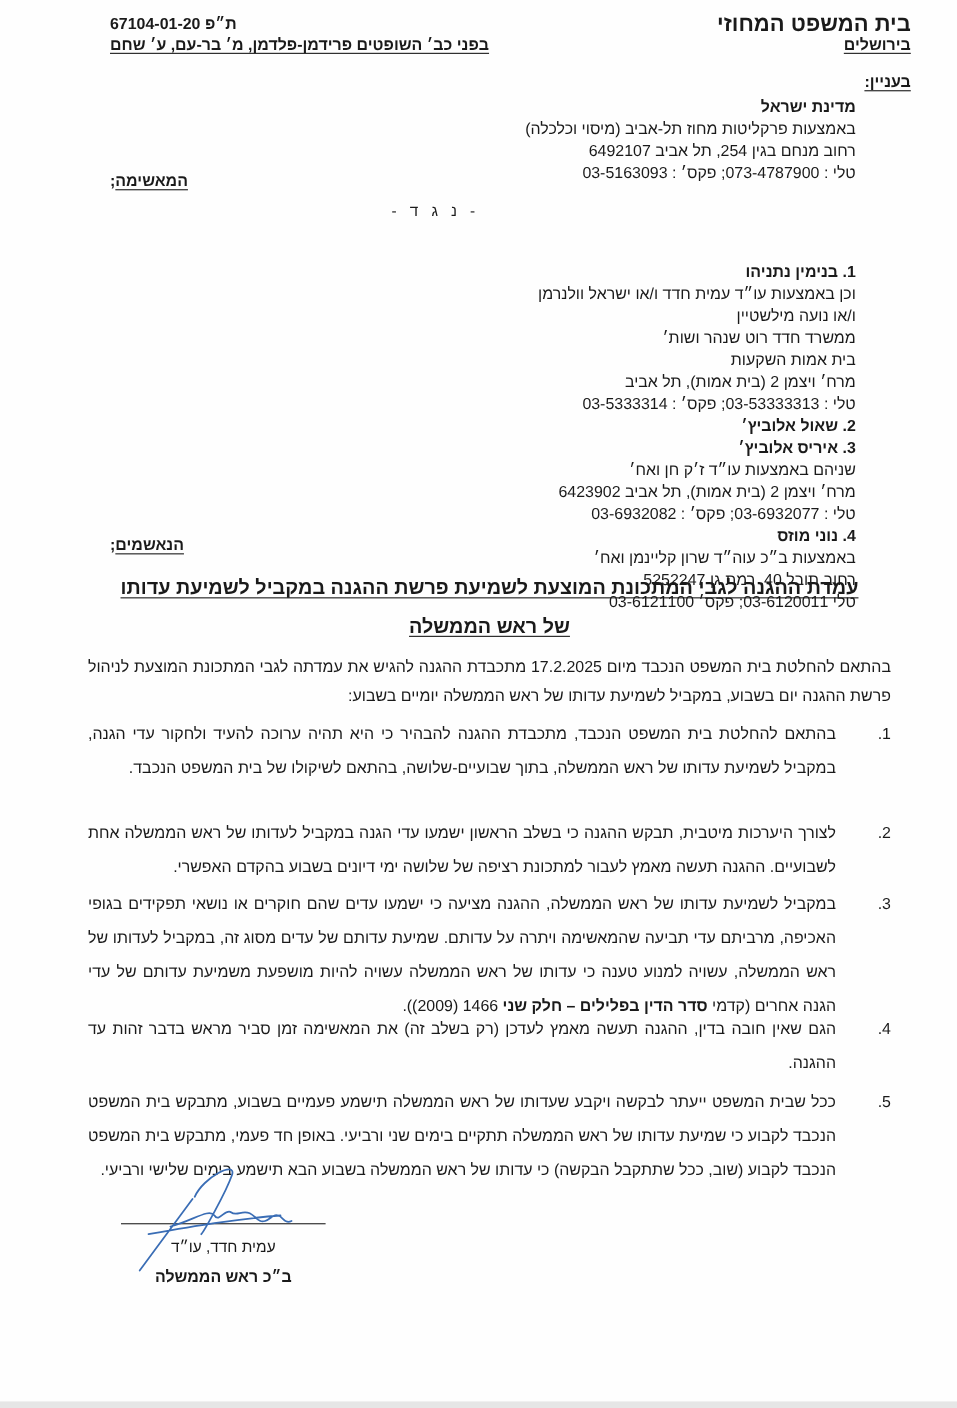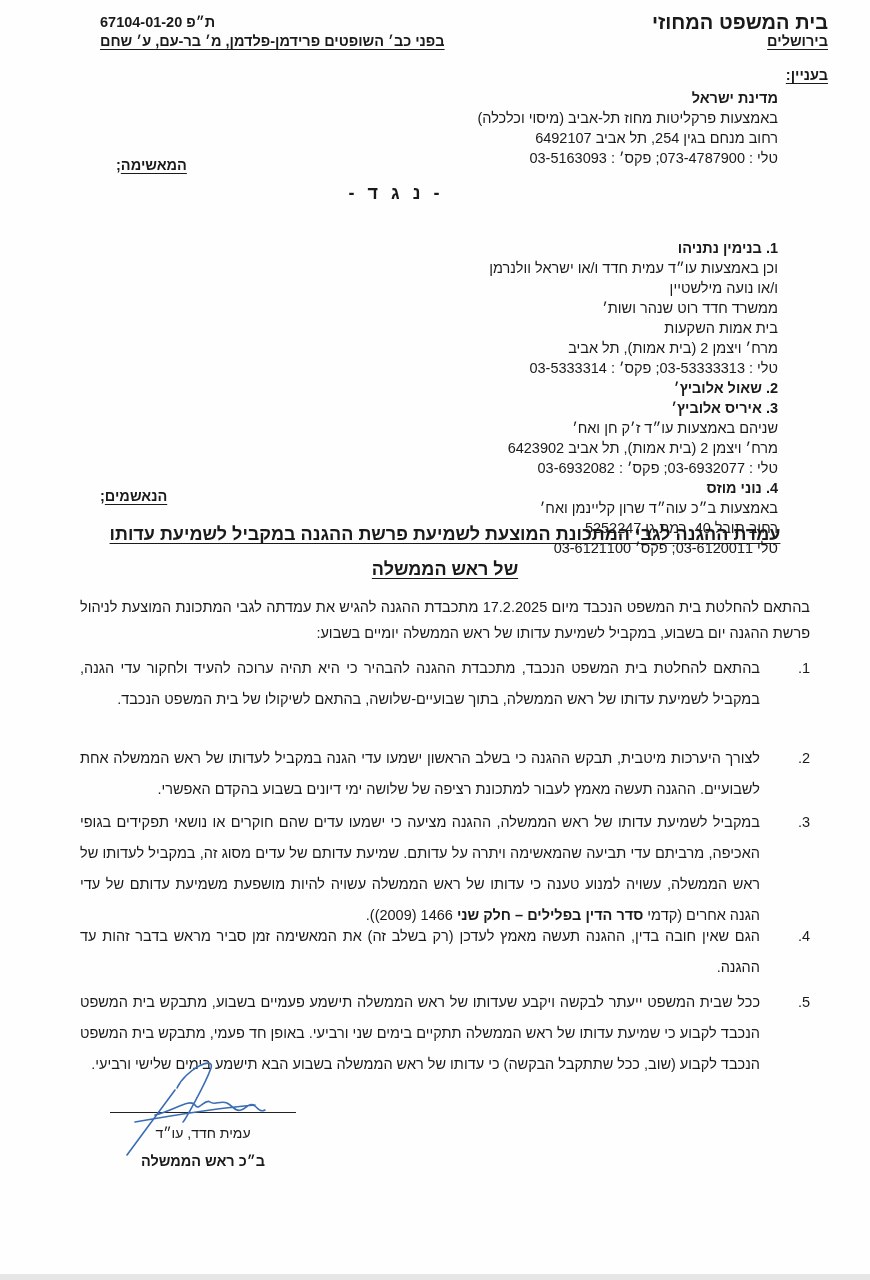--- a/index.html
+++ b/index.html
@@ -18,23 +18,23 @@
   #case-number { left:100px; top:12px; font-size:14.5px; font-weight:bold; line-height:20px; direction:rtl; }
   #judges { left:100px; top:31px; font-size:14.5px; font-weight:bold; line-height:20px; }
   #in-re { right:42px; top:67px; font-size:14.5px; font-weight:bold; }
 
   
   .party { right:92px; font-size:14.5px; line-height:20px; }
   .party .line { white-space:nowrap; }
   #prosecution-block { top:88px; }
   #defendants-block { top:211px;margin-top:27px; }
   .role-label { left:100px; font-size:14.5px; font-weight:bold; }
-  #prosecution-role { top:157px;margin-left:16px; }
+  #prosecution-role { top:157px; }
   #defendants-role { top:488px; }
-  #versus { left:0; width:732px; top:183px; text-align:center; font-size:18px; font-weight:bold; letter-spacing:4px; padding-left:60px; box-sizing:border-box; }
+  #versus { left:0; width:732px; top:183px; text-align:center; font-size:14px; font-weight:normal; letter-spacing:4px; padding-left:60px; box-sizing:border-box; }
 
   
   .title-line { left:0; width:870px; text-align:center; font-size:18px; font-weight:bold; }
   #title-1 { top:524px; padding-left:20px; box-sizing:border-box; }
   #title-2 { top:559px; padding-left:20px; box-sizing:border-box; }
 
   
   #intro { right:60px; left:80px; top:594px; font-size:14.5px; line-height:26px; text-align:justify; }
   .para { left:80px; right:60px; font-size:14.5px; line-height:31px; }
   .para .num { position:absolute; right:0; top:0; width:30px; text-align:right; }

